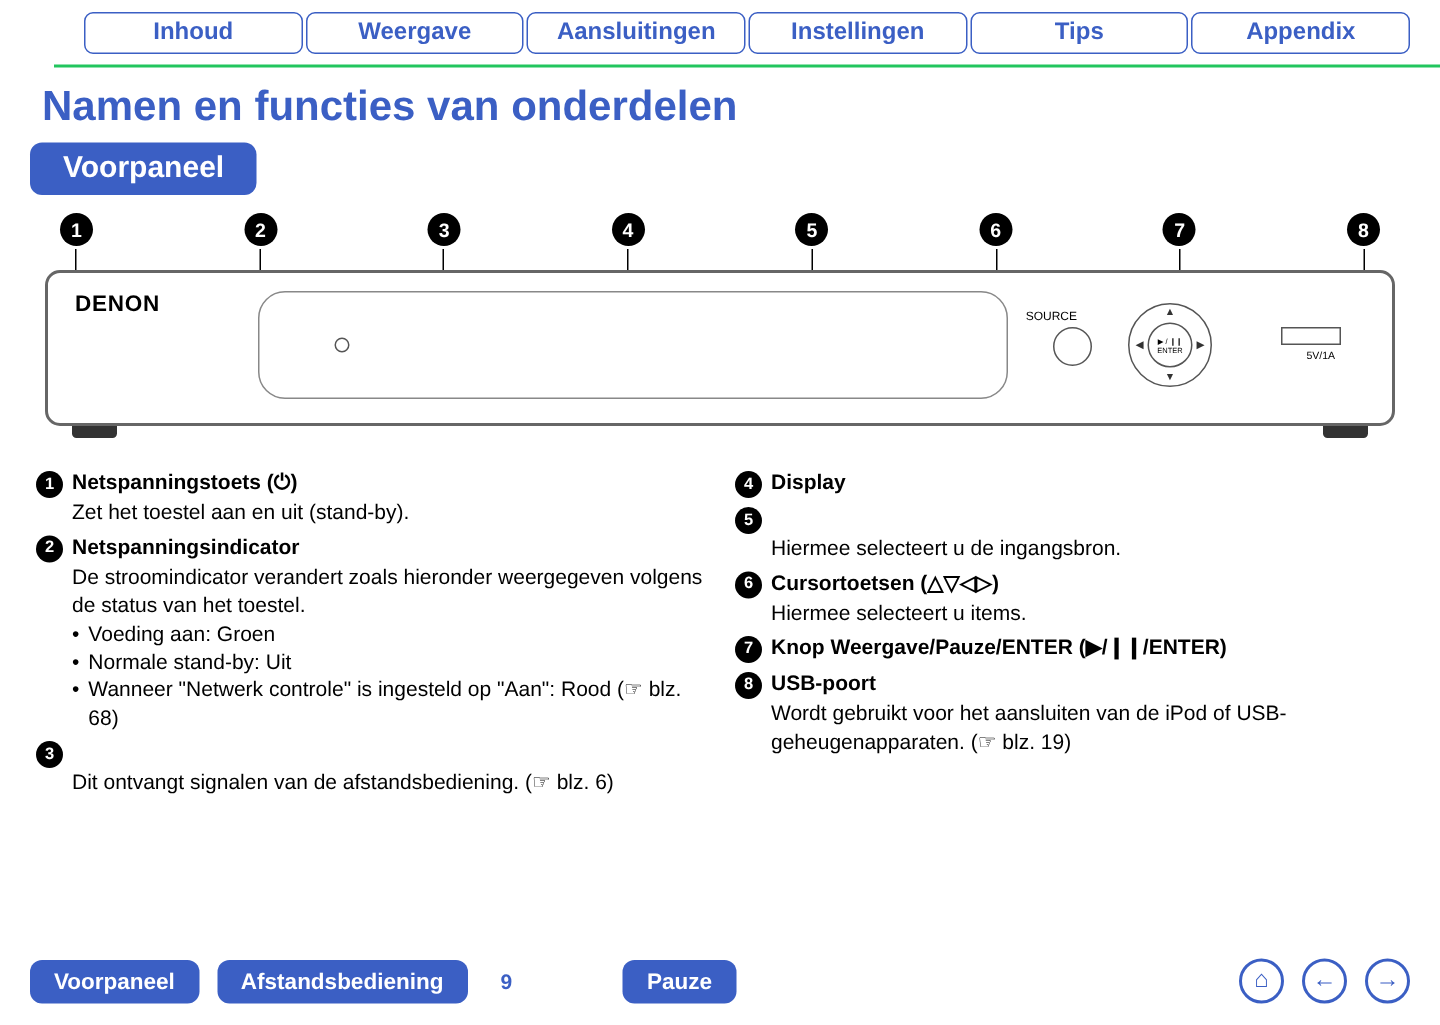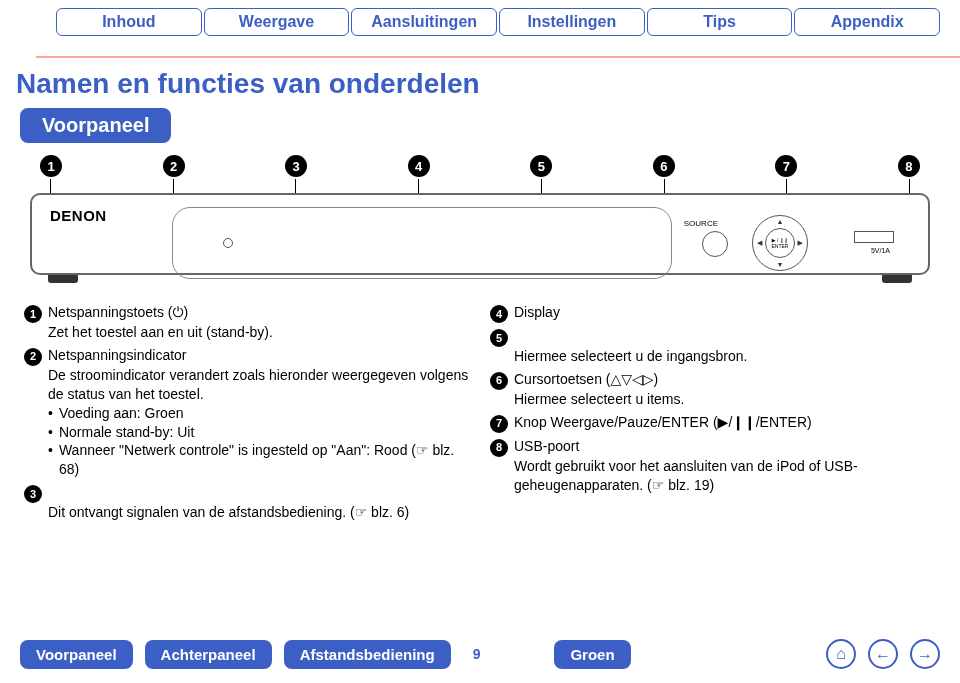--- a/index.html
+++ b/index.html
@@ -7,41 +7,41 @@
     font-family: Arial, Helvetica, sans-serif;
     width: 960px;
     height: 683px;
     background: #fff;
     position: relative;
     font-size: 14px;
   }
   .top-tabs {
     display: flex;
     gap: 2px;
-    padding: 8px 20px 20px 20px;
-    border-bottom: 2px solid #fca5a5;
+    padding: 8px 20px 7px 20px;
+    border-bottom: 2px solid #22c55e;
     margin-left: 36px;
   }
   .tab {
     flex: 1;
     text-align: center;
     color: #3b5fc4;
     font-weight: bold;
     font-size: 16px;
     padding: 4px 8px;
     border: 1.5px solid #3b5fc4;
     border-radius: 6px;
     background: #fff;
     cursor: pointer;
   }
   .page-title {
     color: #3b5fc4;
     font-size: 28px;
     font-weight: bold;
-    padding: 10px 20px 8px 16px;
+    padding: 10px 20px 8px 28px;
   }
   .section-label {
     display: inline-block;
     background: #3b5fc4;
     color: #fff;
     font-size: 20px;
     font-weight: bold;
     padding: 6px 22px;
     border-radius: 8px;
     margin-left: 20px;
@@ -68,21 +68,21 @@
     justify-content: space-between;
     padding: 0 50px;
   }
   .callout-line {
     width: 1px; height: 14px; background: #000;
   }
   .device {
     margin: 0 30px;
     border: 2px solid #666;
     border-radius: 10px;
-    height: 82px;
+    height: 104px;
     position: relative;
     background: #fff;
   }
   .device-brand {
     position: absolute;
     left: 18px;
     top: 12px;
     font-weight: bold;
     font-size: 15px;
     letter-spacing: 0.5px;
@@ -168,21 +168,21 @@
   }
   .col { flex: 1; font-size: 14px; line-height: 1.35; }
   .item-row { display: flex; gap: 6px; margin-top: 4px; }
   .num {
     min-width: 18px; height: 18px; border-radius:50%;
     background:#000; color:#fff; font-size:11px; font-weight:bold;
     display:inline-flex; align-items:center; justify-content:center;
     margin-top: 2px;
     flex-shrink: 0;
   }
-  .item-body b { font-weight: normal; }
+  .item-body b { font-weight: bold; }
   .sub { margin-left: 24px; }
   .bullet { display:flex; gap:6px; margin-left:24px; }
   .bullet::before { content:"•"; color:#000; }
 
   .footer {
     position: absolute;
     bottom: 14px;
     left: 20px; right: 20px;
     display: flex;
     align-items: center;
@@ -337,25 +337,24 @@
       <span class="num">8</span>
       <div class="item-body"><b>USB-poort</b></div>
     </div>
     <div class="sub">Wordt gebruikt voor het aansluiten van de iPod of USB-geheugenapparaten. (☞ blz. 19)</div>
   </div>
 </div>
 
 
 <div class="footer">
   <div class="footer-btn">Voorpaneel</div>
-  <div class="footer-btn">Achterpaneel</div>
   <div class="footer-btn">Afstandsbediening</div>
   <div class="page-num">9</div>
   <div class="footer-gap"></div>
-  <div class="footer-btn">Groen</div>
+  <div class="footer-btn">Pauze</div>
   <div class="spacer"></div>
   <div class="footer-icon">⌂</div>
   <div class="footer-icon">←</div>
   <div class="footer-icon">→</div>
 </div>
 
 
 
 
 </body></html>

